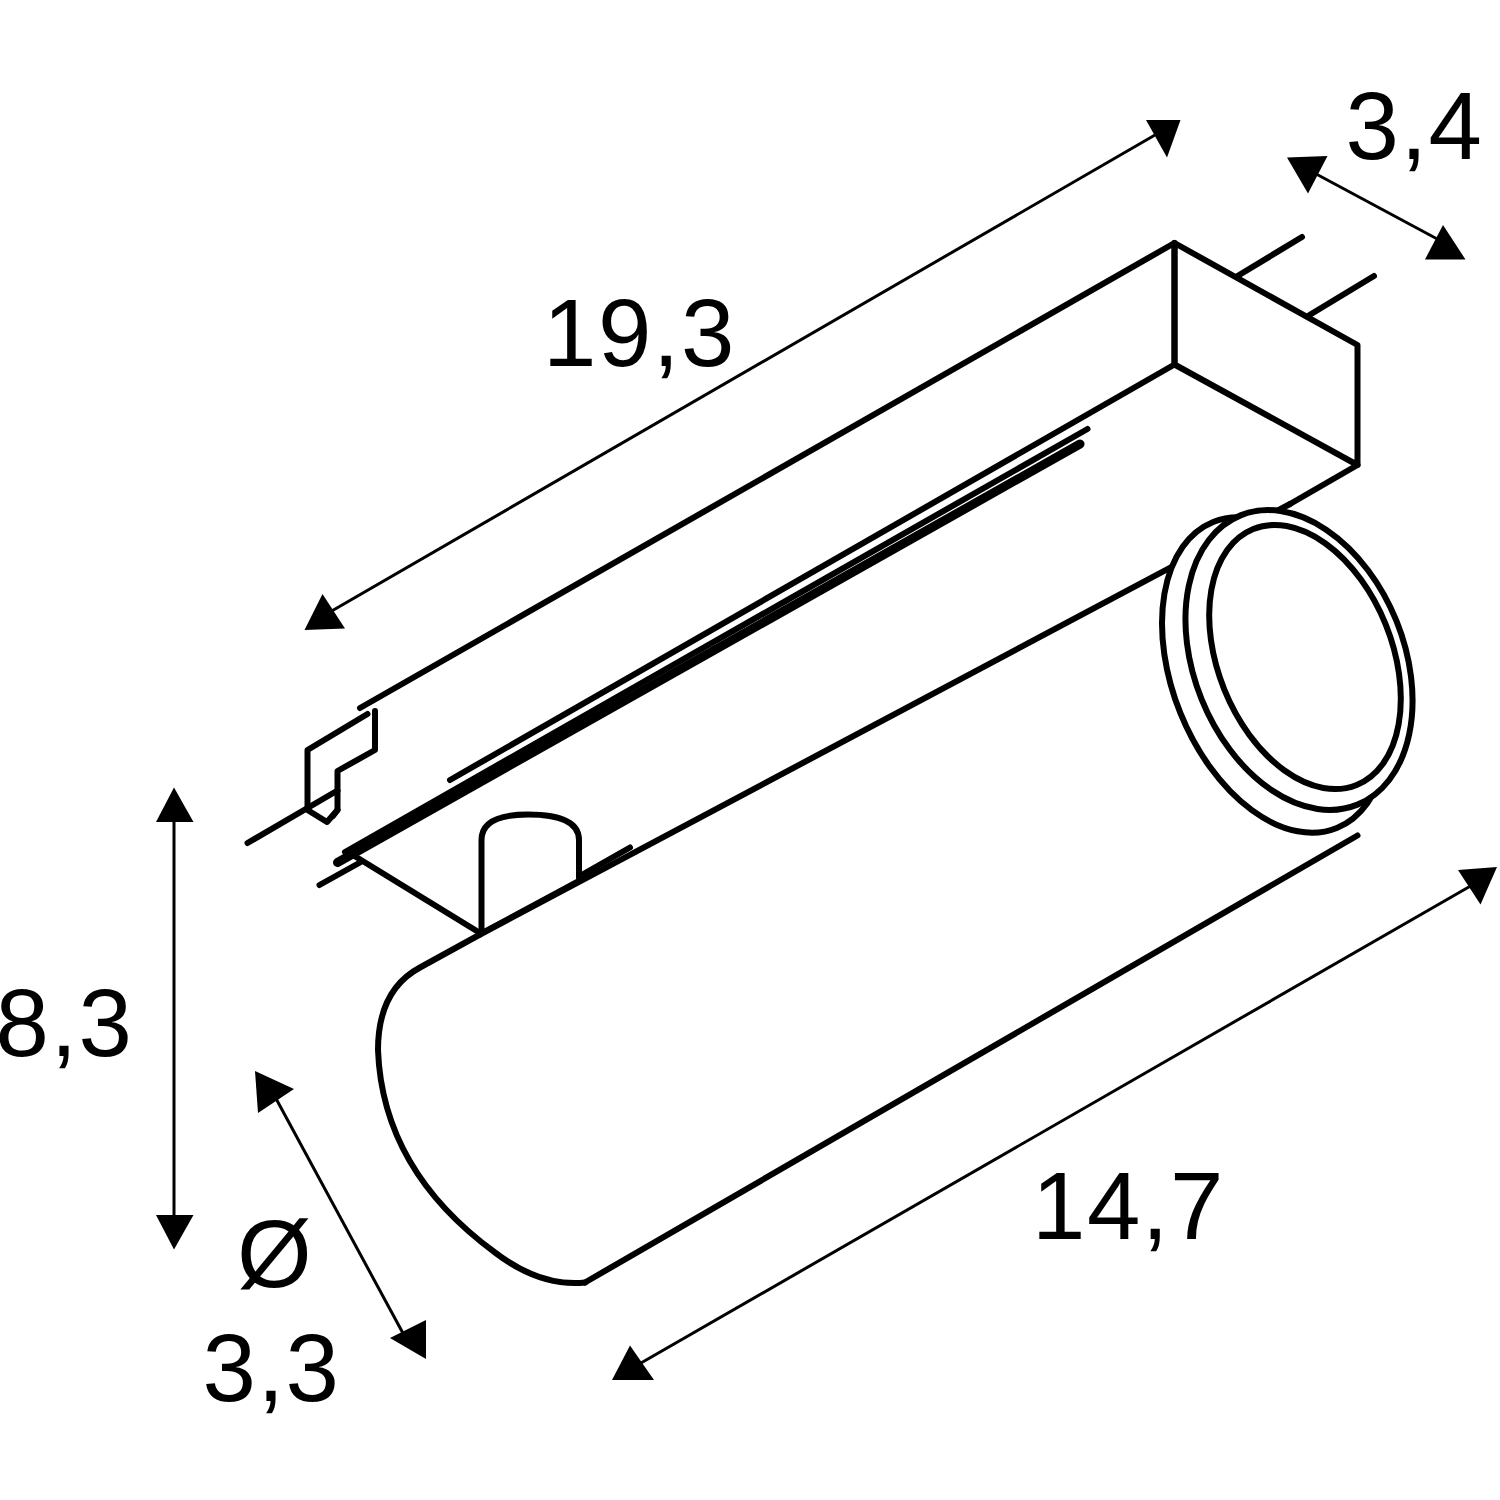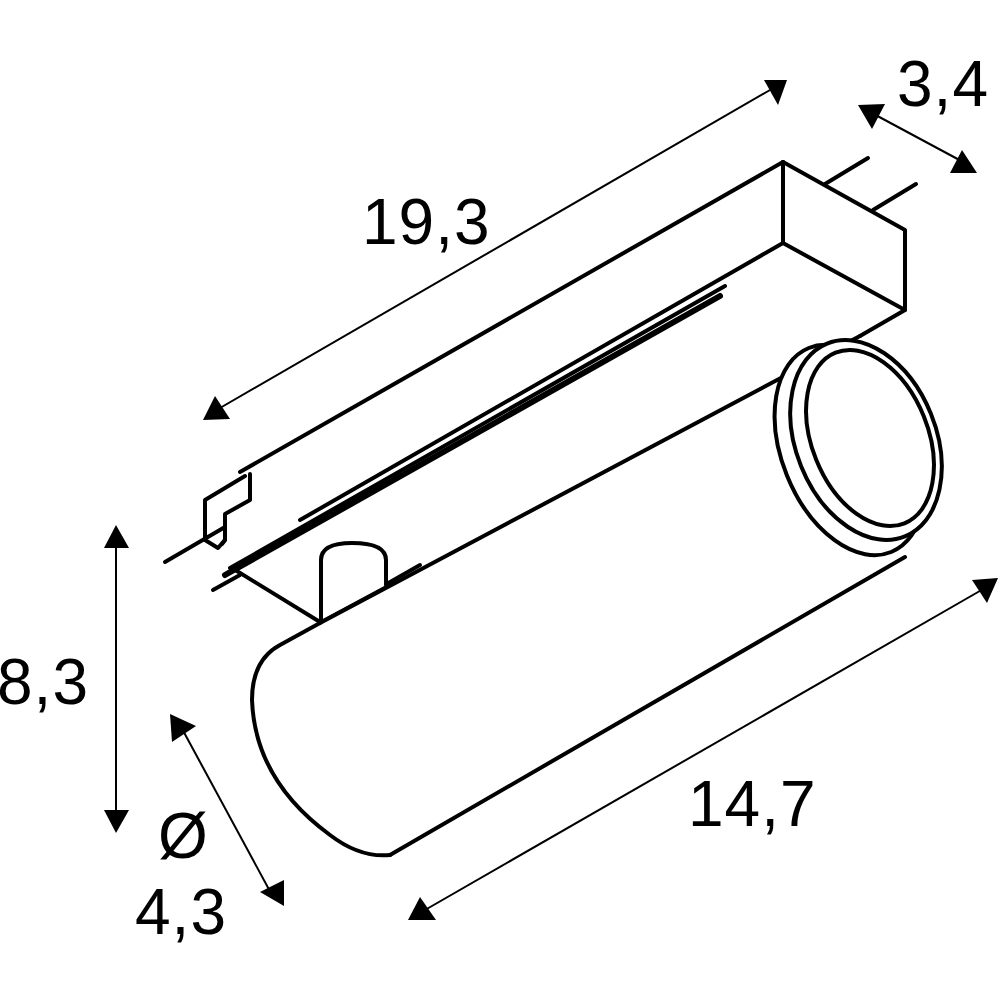--- a/index.html
+++ b/index.html
@@ -119,15 +119,15 @@
 </svg>
 
 <div class="dim-label" style="left:362px; top:190px;">19,3</div>
 
 <div class="dim-label" style="left:897px; top:52px;">3,4</div>
 
 <div class="dim-label" style="left:-3px; top:650px;">8,3</div>
 
 <div class="dim-label" style="left:158px; top:804px;">Ø</div>
 
-<div class="dim-label" style="left:135px; top:880px;">4,3</div>
+<div class="dim-label" style="left:135px; top:880px;">3,3</div>
 
 <div class="dim-label" style="left:688px; top:772px;text-align:center;">14,7</div>
 
 </body></html>

